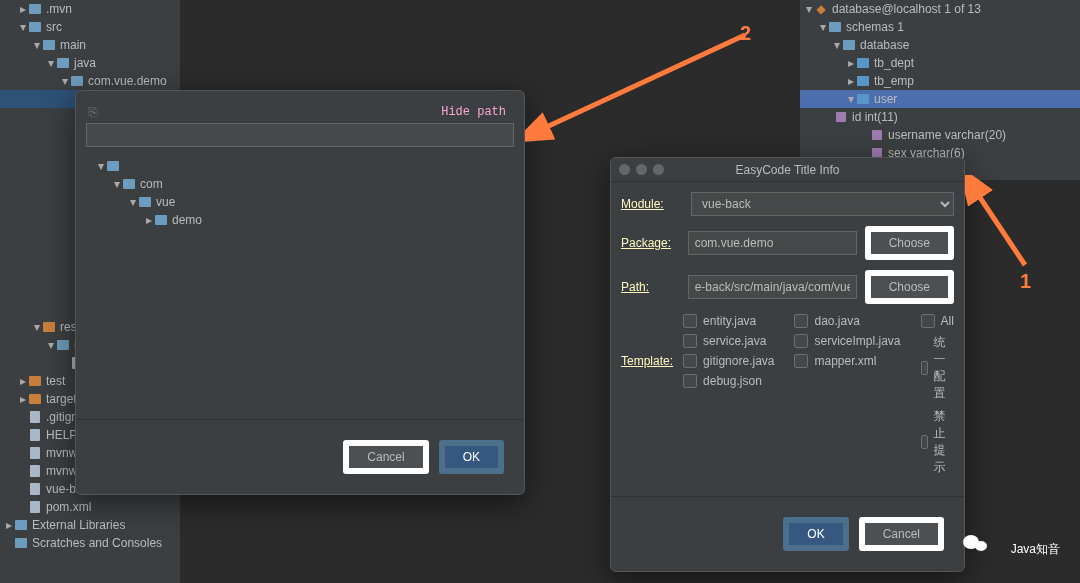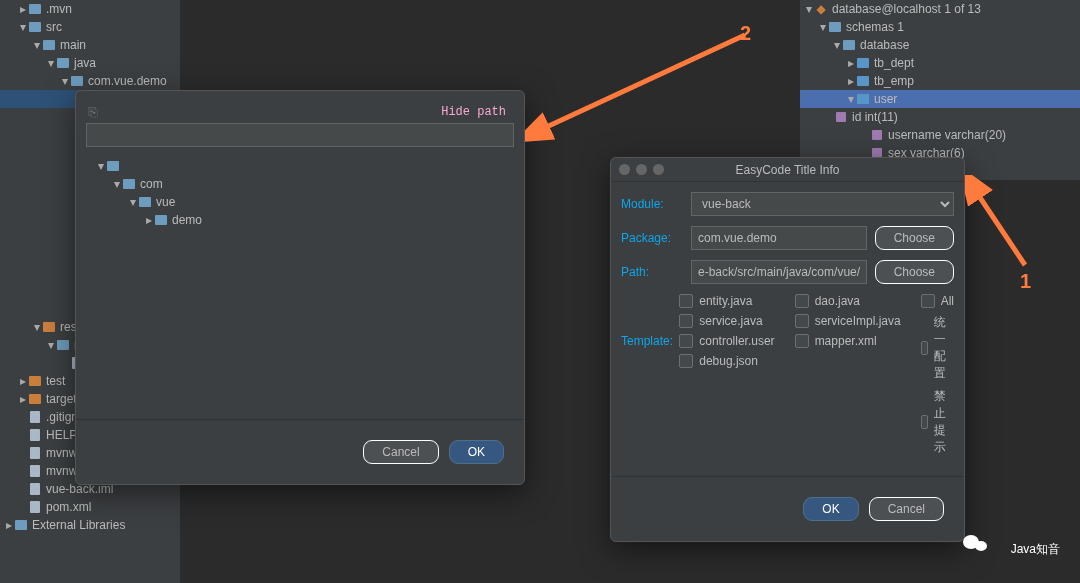--- a/index.html
+++ b/index.html
@@ -22,24 +22,24 @@
 .dot.red { background: #ff5f57; }
 .dot.yellow { background: #febc2e; }
 .dot.green { background: #28c840; }
 .dot.gray { background: #666; }
 .title { position: absolute; left: 0; right: 0; text-align: center; color: #bbb; }
 .dialog-body { padding: 10px; }
 .hide-path { color: #f9a8d4; text-align: right; cursor: pointer; padding: 4px 8px; font-family: Liberation Mono, monospace; }
 .path-input { width: 100%; background: #45494a; border: 1px solid #646464; height: 24px; padding: 0 6px; color: #bbb; margin-bottom: 10px; }
 .pkg-tree { padding-left: 10px; }
 .dialog-footer { display: flex; justify-content: flex-end; gap: 10px; padding: 20px; border-top: 1px solid #323232; }
-.btn { padding: 4px 18px; background: #4c5052; border: 1px solid #ffffff; color: #bbb; border-radius: 9px; cursor: pointer; }
+.btn { padding: 4px 18px; background: #4c5052; border: 6px solid #ffffff; color: #bbb; border-radius: 3px; cursor: pointer; }
 .btn.primary { background: #365880; border-color: #4c708c; color: #fff; }
 .form-row { display: flex; align-items: center; margin-bottom: 10px; }
-.form-label { width: 70px; color: #0ea5e9; }
+.form-label { width: 70px; color: #fef9c3; text-decoration: underline; }
 .form-input { flex: 1; background: #45494a; border: 1px solid #646464; height: 24px; padding: 0 6px; color: #bbb; }
 .template-grid { display: flex; gap: 20px; }
 .template-col { display: flex; flex-direction: column; gap: 6px; }
 .check-item { display: flex; align-items: center; gap: 6px; color: #bbb; cursor: pointer; }
 .check-box { width: 14px; height: 14px; border: 1px solid #6e6e6e; background: #43494a; border-radius: 2px; }
 .db-tree { position: absolute; right: 0; top: 0; width: 280px; background: #3c3f41; }
 .bg-hints { position: absolute; left: 400px; top: 200px; color: #666; line-height: 28px; }
 .bg-hints .key { color: #c97e3c; }
 .arrow-svg { position: absolute; pointer-events: none; }
 .annotation { position: absolute; color: #ff7a3d; font-size: 20px; font-weight: bold; }
@@ -175,20 +175,27 @@
           <span class="file"></span>
         </span>
         <span>pom.xml</span>
       </div>
       <div class="tree-item" style="padding-left:4px">
         <span class="arrow">▸</span>
         <span class="icon">
           <span class="folder"></span>
         </span>
         <span>External Libraries</span>
+      </div>
+      <div class="tree-item" style="padding-left:4px">
+        <span class="arrow"></span>
+        <span class="icon">
+          <span class="folder"></span>
+        </span>
+        <span>Scratches and Consoles</span>
       </div>
     </div>
 </div>
 
 <div class="db-tree">
   <div id="db-items">
       <div class="tree-item" style="padding-left:4px">
         <span class="arrow">▾</span>
         <span class="icon" style="color:#c97e3c">◆</span>
         <span>database@localhost 1 of 13</span>
@@ -343,21 +350,21 @@
             <label class="check-item">
               <span class="check-box"></span>
               <span>entity.java</span>
             </label>
             <label class="check-item">
               <span class="check-box"></span>
               <span>service.java</span>
             </label>
             <label class="check-item">
               <span class="check-box"></span>
-              <span>controller.user</span>
+              <span>gitignore.java</span>
             </label>
             <label class="check-item">
               <span class="check-box"></span>
               <span>debug.json</span>
             </label>
           </div>
           <div class="template-col">
             <label class="check-item">
               <span class="check-box"></span>
               <span>dao.java</span>

